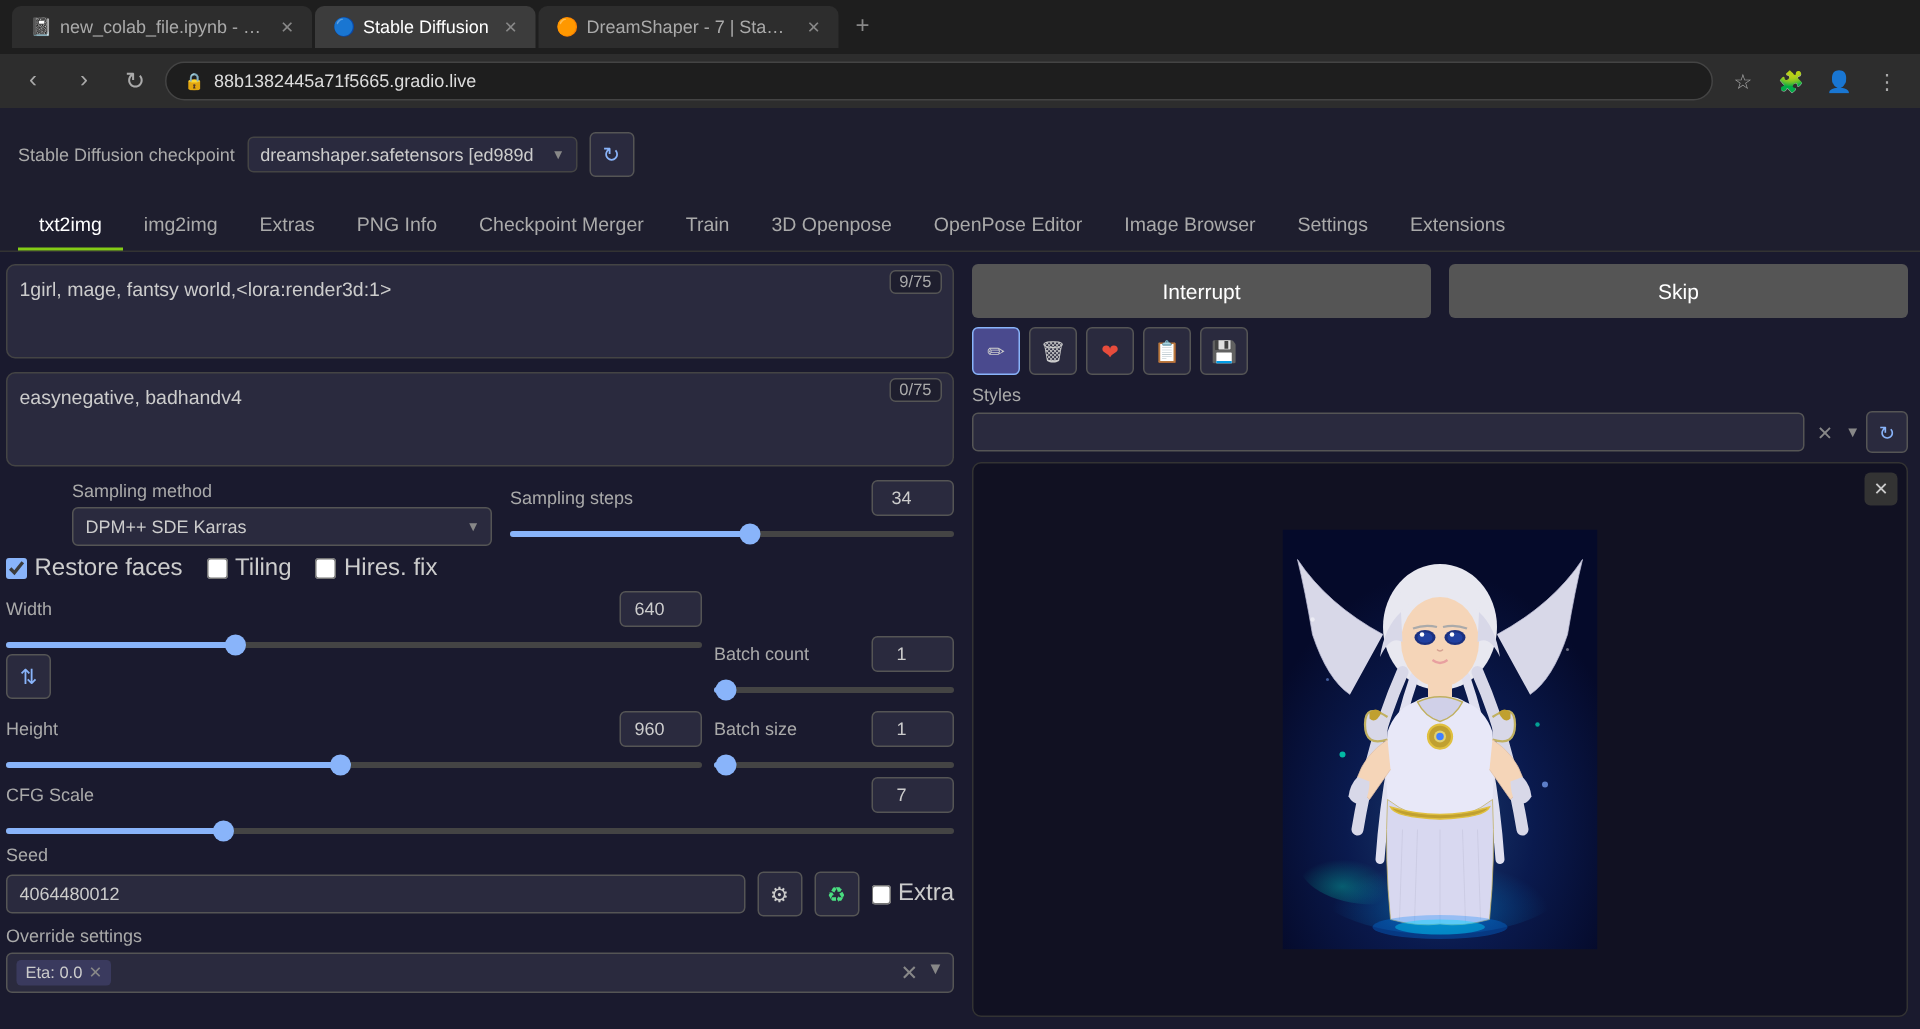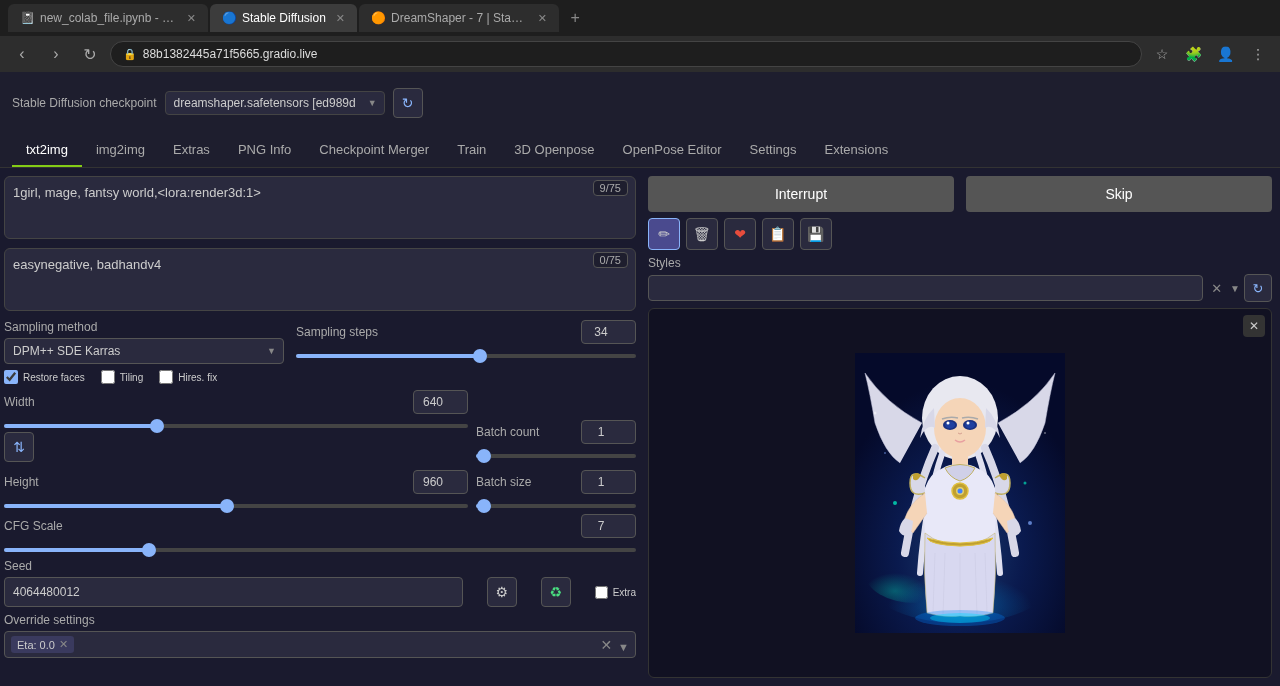--- a/index.html
+++ b/index.html
@@ -248,20 +248,21 @@
       padding: 1px 6px;
       font-size: 11px;
       color: #aaa;
     }
 
     
     .controls-row {
       display: flex;
       gap: 12px;
       align-items: flex-start;
+      margin-left: 44px;
     }
     .control-group {
       display: flex;
       flex-direction: column;
       gap: 4px;
     }
     .control-label {
       font-size: 12px;
       color: #aaa;
     }
@@ -346,21 +347,21 @@
       gap: 5px;
       cursor: pointer;
     }
     .checkbox-item input[type="checkbox"] {
       width: 14px;
       height: 14px;
       cursor: pointer;
       accent-color: #89b4fa;
     }
     .checkbox-label {
-      font-size: 10px;
+      font-size: 16px;
       color: #ccc;
     }
     .dim-group {
       display: flex;
       flex-direction: column;
       gap: 4px;
       flex: 1;
     }
     .dim-input-row {
       display: flex;
@@ -407,21 +408,22 @@
     }
     .cfg-input-row {
       display: flex;
       align-items: center;
       gap: 8px;
     }
 
     
     .seed-row {
       display: flex;
-      gap: 24px;
+      align-items: center;
+      gap: 8px;
     }
     .seed-input {
       flex: 1;
       background: #2a2a3e;
       border: 1px solid #555;
       border-radius: 4px;
       color: #ccc;
       padding: 5px 8px;
       font-size: 12px;
     }
@@ -444,21 +446,21 @@
     }
 
     
     .override-row {
       display: flex;
       flex-direction: column;
       gap: 4px;
     }
     .override-input-row {
       display: flex;
-      align-items: flex-end;
+      align-items: flex-start;
       gap: 6px;
       background: #2a2a3e;
       border: 1px solid #555;
       border-radius: 4px;
       padding: 4px 6px;
     }
     .override-tag {
       display: flex;
       align-items: center;
       gap: 4px;
@@ -675,20 +677,21 @@
 
   <div class="nav-tabs">
     <div class="nav-tab active">txt2img</div>
     <div class="nav-tab">img2img</div>
     <div class="nav-tab">Extras</div>
     <div class="nav-tab">PNG Info</div>
     <div class="nav-tab">Checkpoint Merger</div>
     <div class="nav-tab">Train</div>
     <div class="nav-tab">3D Openpose</div>
     <div class="nav-tab">OpenPose Editor</div>
+    <div class="nav-tab">Image Browser</div>
     <div class="nav-tab">Settings</div>
     <div class="nav-tab">Extensions</div>
   </div>
 
   <div class="main-layout">
 
     <div class="left-panel">
 
       <div class="prompt-container">
         <textarea class="prompt-box" rows="3" style="">1girl, mage, fantsy world,&lt;lora:render3d:1&gt;</textarea>

